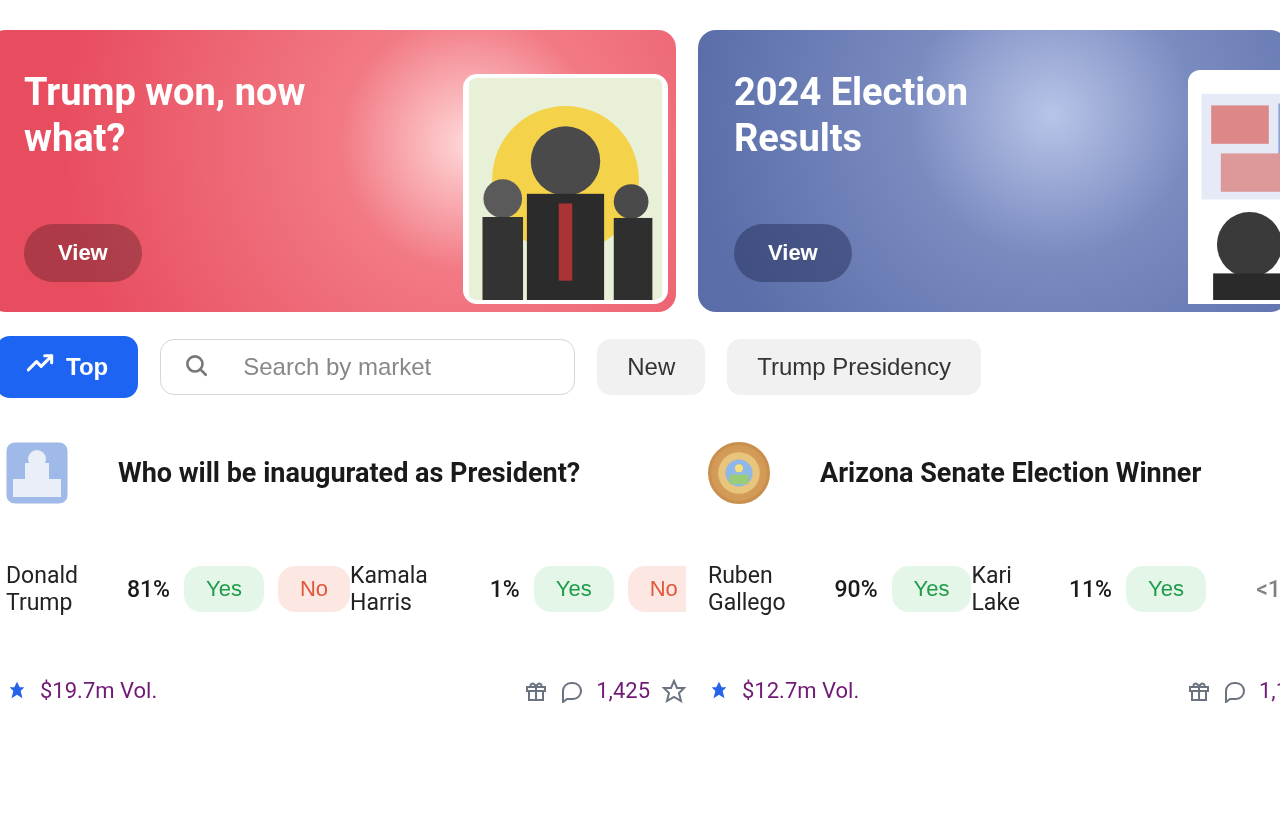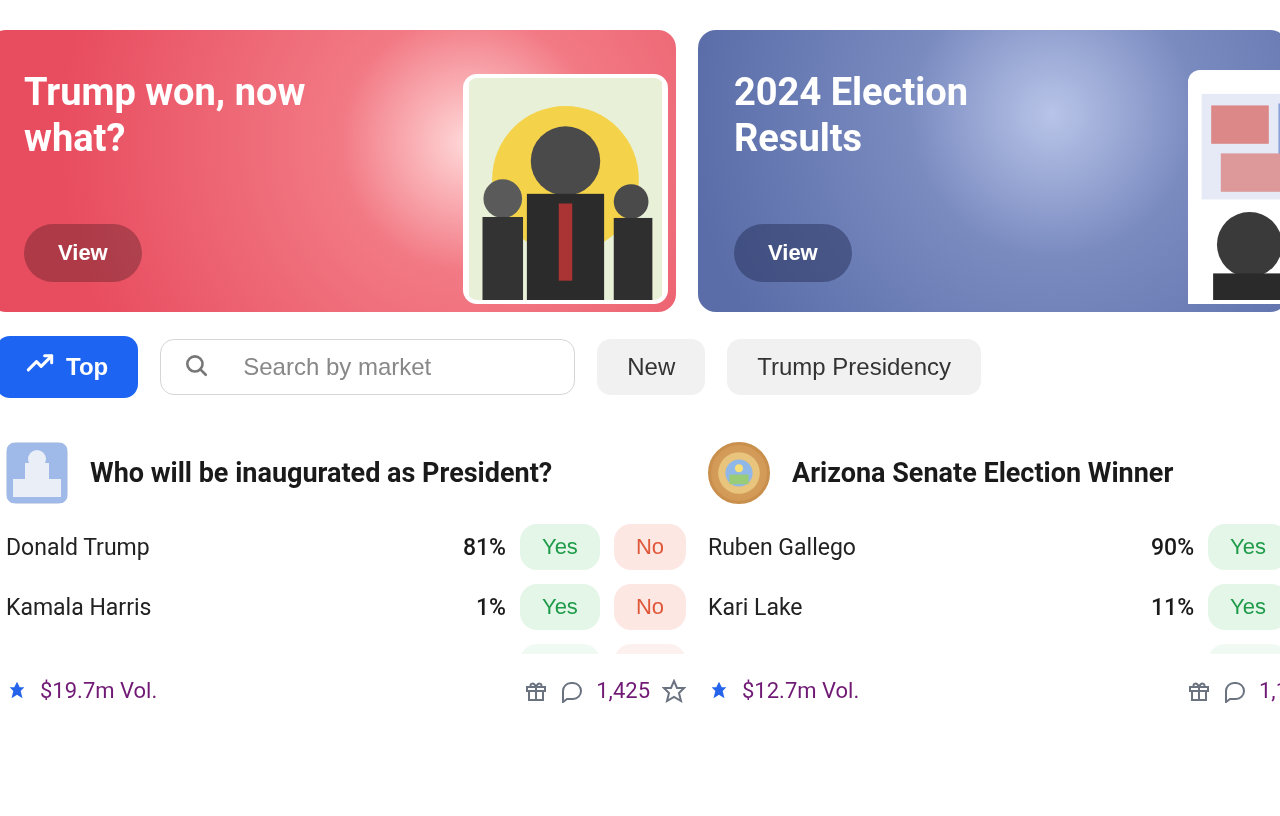--- a/index.html
+++ b/index.html
@@ -148,25 +148,26 @@
     overflow: hidden;
   }
   .market-thumb.seal {
     border-radius: 50%;
     background: radial-gradient(circle, #d9a463 0%, #cf9550 100%);
     border: 3px solid #c98f4c;
   }
   .market-title {
     font-size: 27px;
     font-weight: 700;
+    margin-left: 28px;
   }
   .outcomes {
     display: flex;
-    flex-direction: column;
-    gap: 14px;
+    flex-direction: row;
+    gap: 0;
     height: 130px;
     overflow: hidden;
   }
   .outcome-row {
     display: flex;
     align-items: center;
     gap: 14px;
     font-size: 23px;
   }
   .outcome-name { flex: 1; color: #222; }

